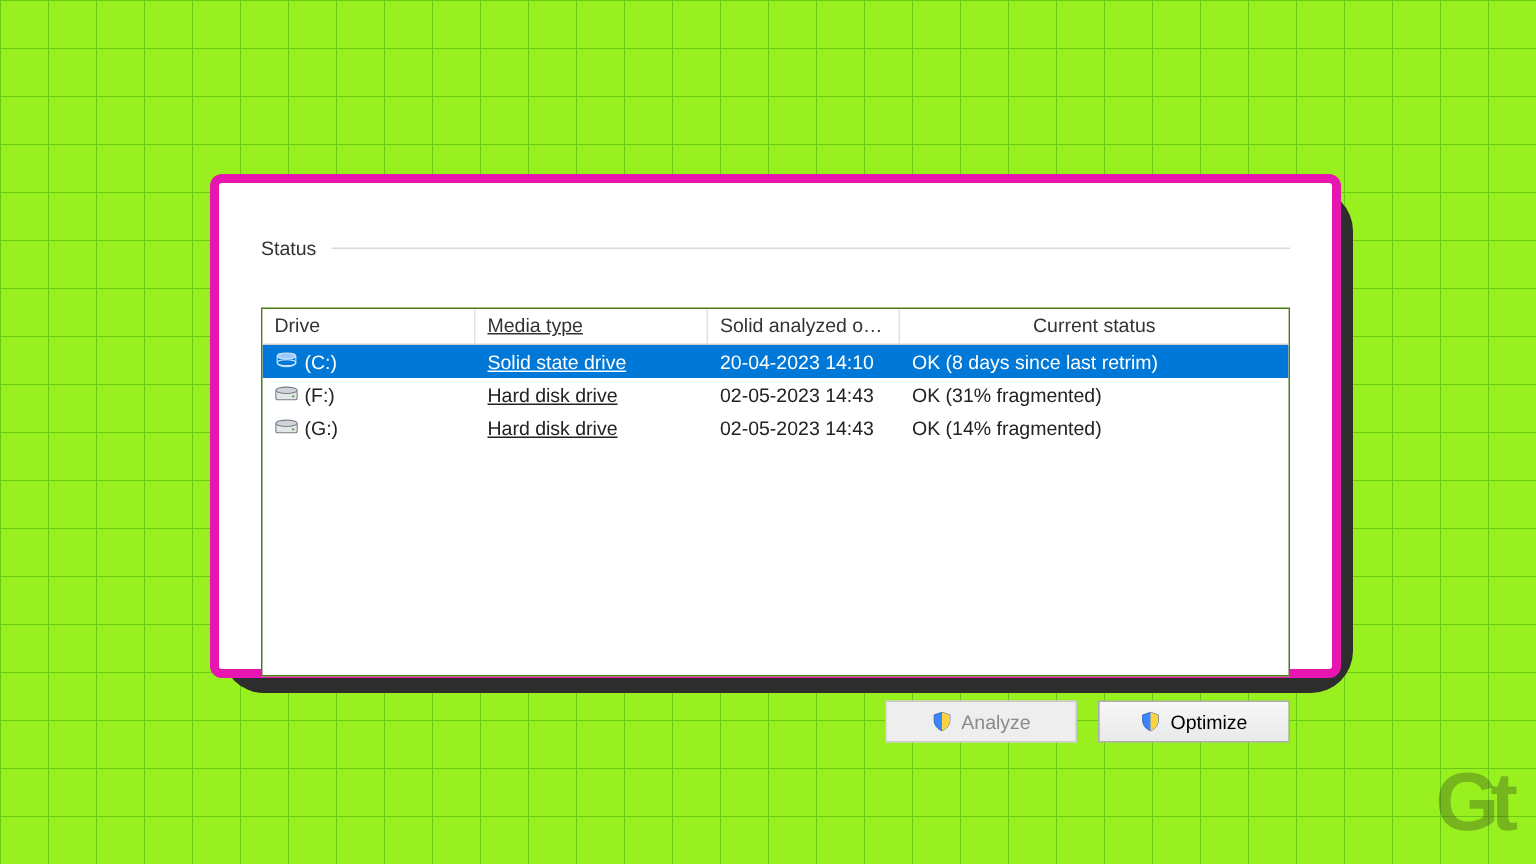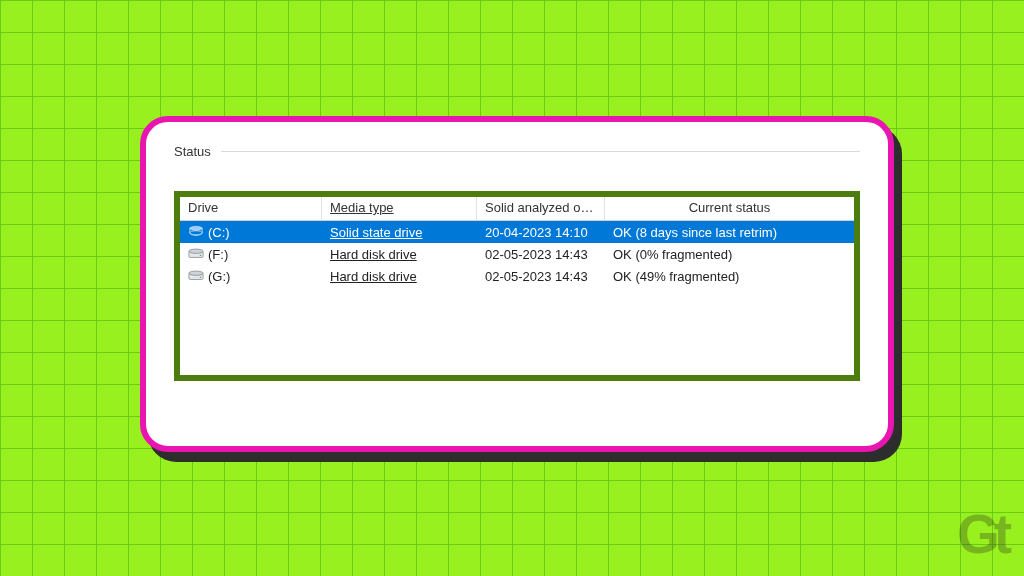--- a/index.html
+++ b/index.html
@@ -28,42 +28,42 @@
     border-radius: 28px;
   }
   .card {
     position: absolute;
     left: 140px;
     top: 116px;
     width: 754px;
     height: 336px;
     background: #ffffff;
     border: 6px solid #e815b0;
-    border-radius: 28px;
-    padding: 22px 28px 22px 28px;
+    border-radius: 8px;
+    padding: 36px 28px 22px 28px;
   }
   .section-header {
     display: flex;
     align-items: center;
     margin-bottom: 10px;
   }
   .section-header .lbl {
     font-size: 13px;
     color: #333;
     padding-right: 10px;
   }
   .section-header .rule {
     flex: 1;
     height: 1px;
     background: #d9d9d9;
   }
   .table-box {
-    border: 6px solid #4d7c0f;
+    border: 1px solid #4d7c0f;
     background: #fff;
-    height: 190px;
+    height: 246px;
     overflow: hidden;
     margin-top: 32px;
   }
   .thead {
     display: flex;
     border-bottom: 1px solid #d0d0d0;
     background: #fff;
     height: 24px;
   }
   .th {
@@ -181,34 +181,50 @@
           <div class="td col-drive">
             <span><svg class="drive-icon" viewBox="0 0 18 14">
                 <rect x="1" y="5" width="16" height="7" rx="1.5" fill="#e4e7ea" stroke="#7a7f85" stroke-width="0.8"></rect>
                 <ellipse cx="9" cy="5" rx="8" ry="2.4" fill="#cfd4da" stroke="#7a7f85" stroke-width="0.8"></ellipse>
                 <circle cx="14" cy="9.5" r="0.9" fill="#4caf50"></circle>
               </svg></span>
             <span>(F:)</span>
           </div>
           <div class="td col-media">Hard disk drive</div>
           <div class="td col-last">02-05-2023 14:43</div>
-          <div class="td col-status">OK (0% fragmented)</div>
+          <div class="td col-status">OK (31% fragmented)</div>
         </div>
         <div class="trow">
           <div class="td col-drive">
             <span><svg class="drive-icon" viewBox="0 0 18 14">
                 <rect x="1" y="5" width="16" height="7" rx="1.5" fill="#e4e7ea" stroke="#7a7f85" stroke-width="0.8"></rect>
                 <ellipse cx="9" cy="5" rx="8" ry="2.4" fill="#cfd4da" stroke="#7a7f85" stroke-width="0.8"></ellipse>
                 <circle cx="14" cy="9.5" r="0.9" fill="#4caf50"></circle>
               </svg></span>
             <span>(G:)</span>
           </div>
           <div class="td col-media">Hard disk drive</div>
           <div class="td col-last">02-05-2023 14:43</div>
-          <div class="td col-status">OK (49% fragmented)</div>
+          <div class="td col-status">OK (14% fragmented)</div>
         </div>
       </div>
   </div>
 
+  <div class="btn-row">
+    <button class="btn disabled">
+      <svg class="shield" viewBox="0 0 16 16">
+        <path d="M8 1 L14 3 V7 C14 11 11 14 8 15 C5 14 2 11 2 7 V3 Z" fill="#3a86ff" stroke="#2458b3" stroke-width="0.6"></path>
+        <path d="M8 1 L14 3 V7 C14 11 11 14 8 15 V1 Z" fill="#ffd23f"></path>
+      </svg>
+      <span>Analyze</span>
+    </button>
+    <button class="btn">
+      <svg class="shield" viewBox="0 0 16 16">
+        <path d="M8 1 L14 3 V7 C14 11 11 14 8 15 C5 14 2 11 2 7 V3 Z" fill="#3a86ff" stroke="#2458b3" stroke-width="0.6"></path>
+        <path d="M8 1 L14 3 V7 C14 11 11 14 8 15 V1 Z" fill="#ffd23f"></path>
+      </svg>
+      <span>Optimize</span>
+    </button>
+  </div>
 
 </div>
 
 <div class="logo">Gt</div>
 
 </body></html>

